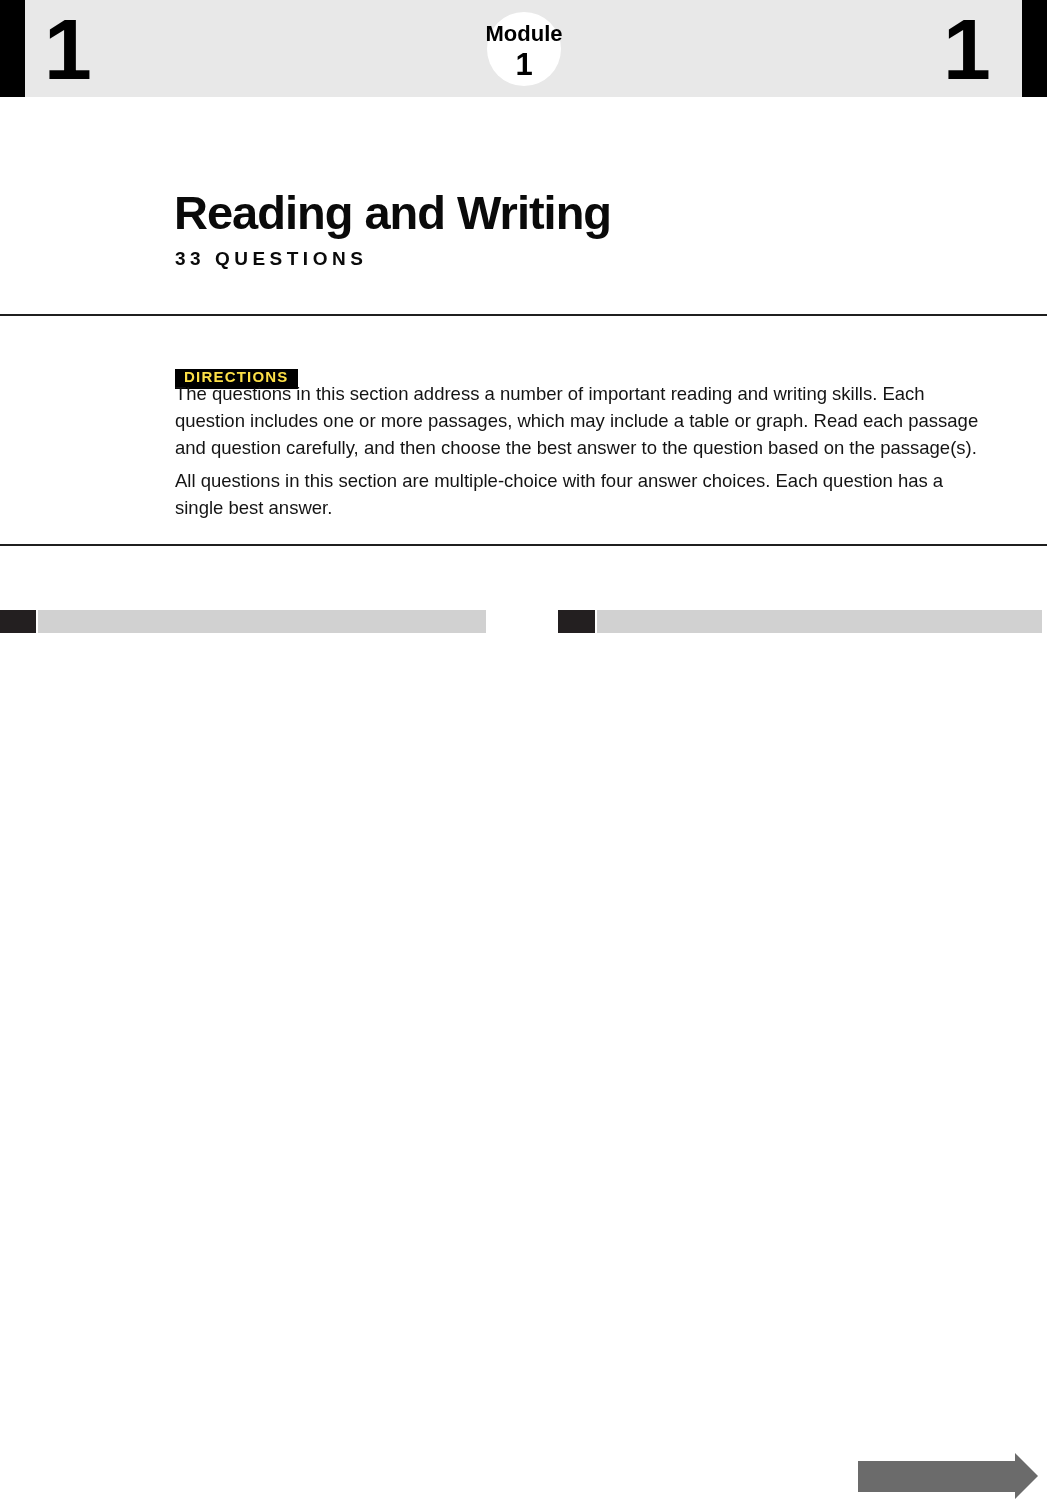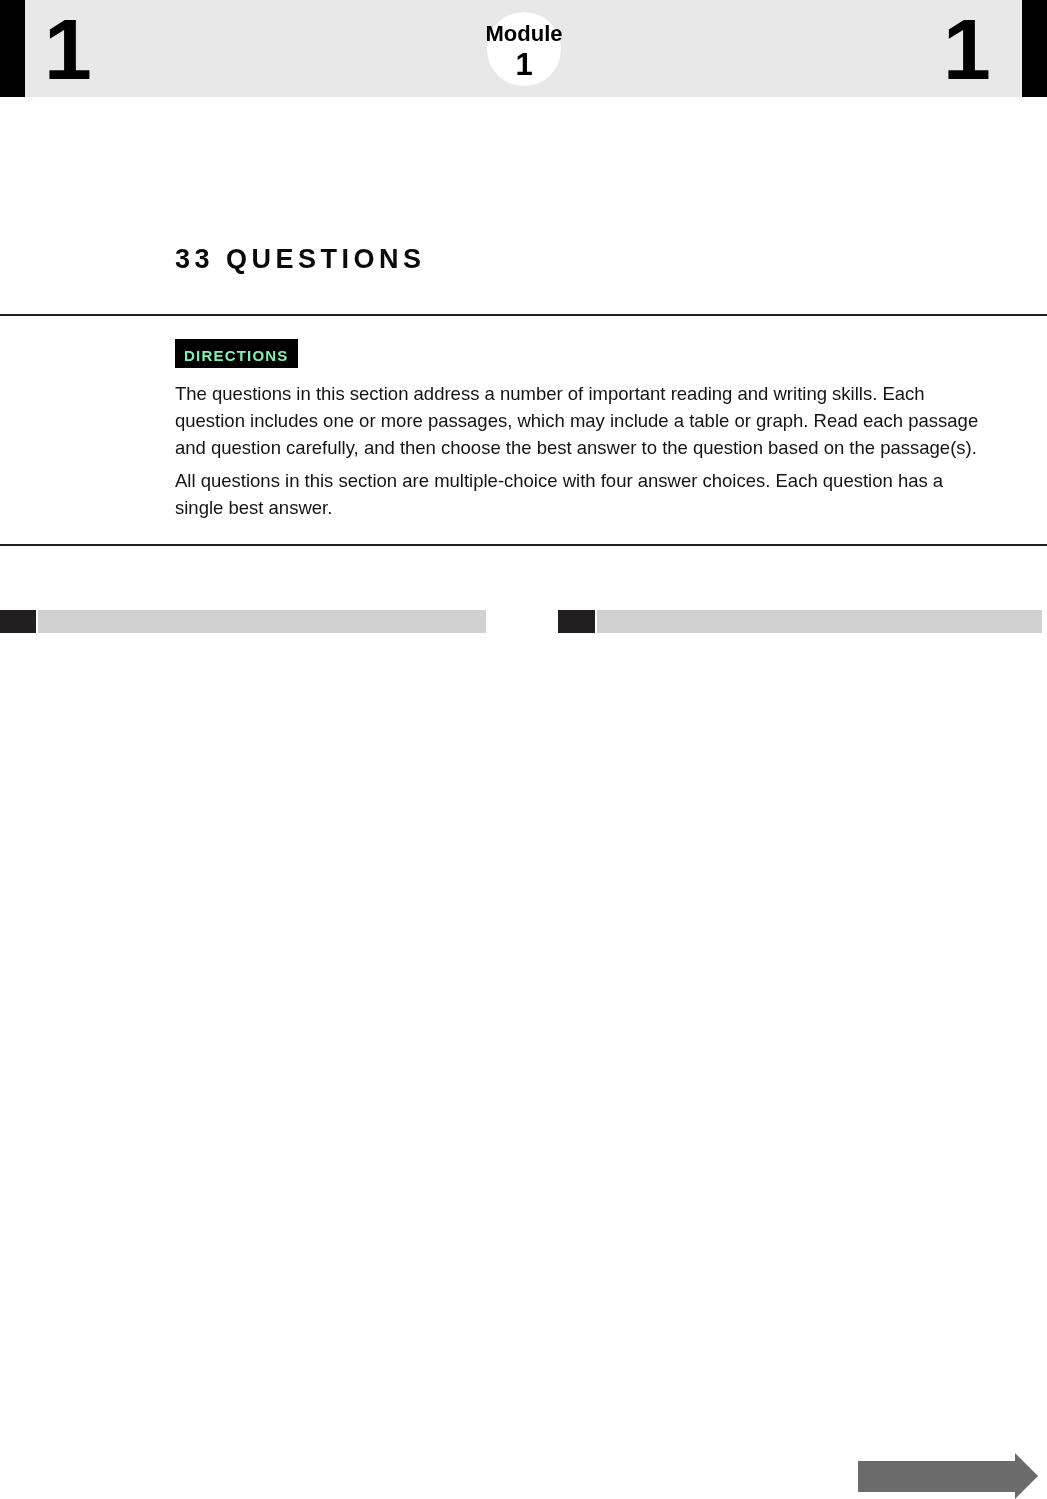--- a/index.html
+++ b/index.html
@@ -65,41 +65,41 @@
   .section-title {
     position: absolute;
     left: 174px; top: 188px;
     font-size: 47px; font-weight: bold; color: #0a0a0a;
     letter-spacing: -1px; line-height: 50px;
     white-space: nowrap;
   }
   .question-count {
     position: absolute;
     left: 175px; top: 246px;
-    font-size: 27px; font-weight: bold; color: #0a0a0a;
+    font-size: 19px; font-weight: bold; color: #0a0a0a;
     letter-spacing: 4.5px; line-height: 26px;
     white-space: nowrap;
   }
 
   .rule {
     position: absolute;
     left: 0; width: 1047px; height: 2px;
     background: #1f1f1f;
   }
   .rule.rule-top    { top: 314px; }
   .rule.rule-bottom { top: 544px; }
 
   
   .directions-badge {
     position: absolute;
-    left: 175px; top: 339px;
-    background: #000000; color: #86efac;
+    left: 175px; top: 369px;
+    background: #000000; color: #fde047;
     font-size: 15px; font-weight: bold;
     letter-spacing: 1.2px;
-    padding: 9px 9px 4px 9px;
+    padding: 0 9px 4px 9px;
     line-height: 16px;
   }
   .directions-text {
     position: absolute;
     left: 175px; top: 380px;
     width: 880px;
     font-size: 18.5px; line-height: 27px;
     color: #141414;
   }
   .directions-text p {
@@ -136,20 +136,21 @@
   <div class="header-band">
     <div class="edge-bar left"></div>
     <div class="edge-bar right"></div>
     <div class="corner-num left">1</div>
     <div class="corner-num right">1</div>
     <div class="module-circle"></div>
     <div class="module-label">Module</div>
     <div class="module-number">1</div>
   </div>
 
+  <h1 class="section-title">Reading and Writing</h1>
   <div class="question-count">33 QUESTIONS</div>
 
   <div class="rule rule-top"></div>
 
   <span class="directions-badge">DIRECTIONS</span>
   <div class="directions-text">
     <p>The questions in this section address a number of important reading and writing skills. Each
 question includes one or more passages, which may include a table or graph. Read each passage
 and question carefully, and then choose the best answer to the question based on the passage(s).</p>
     <p>All questions in this section are multiple-choice with four answer choices. Each question has a

